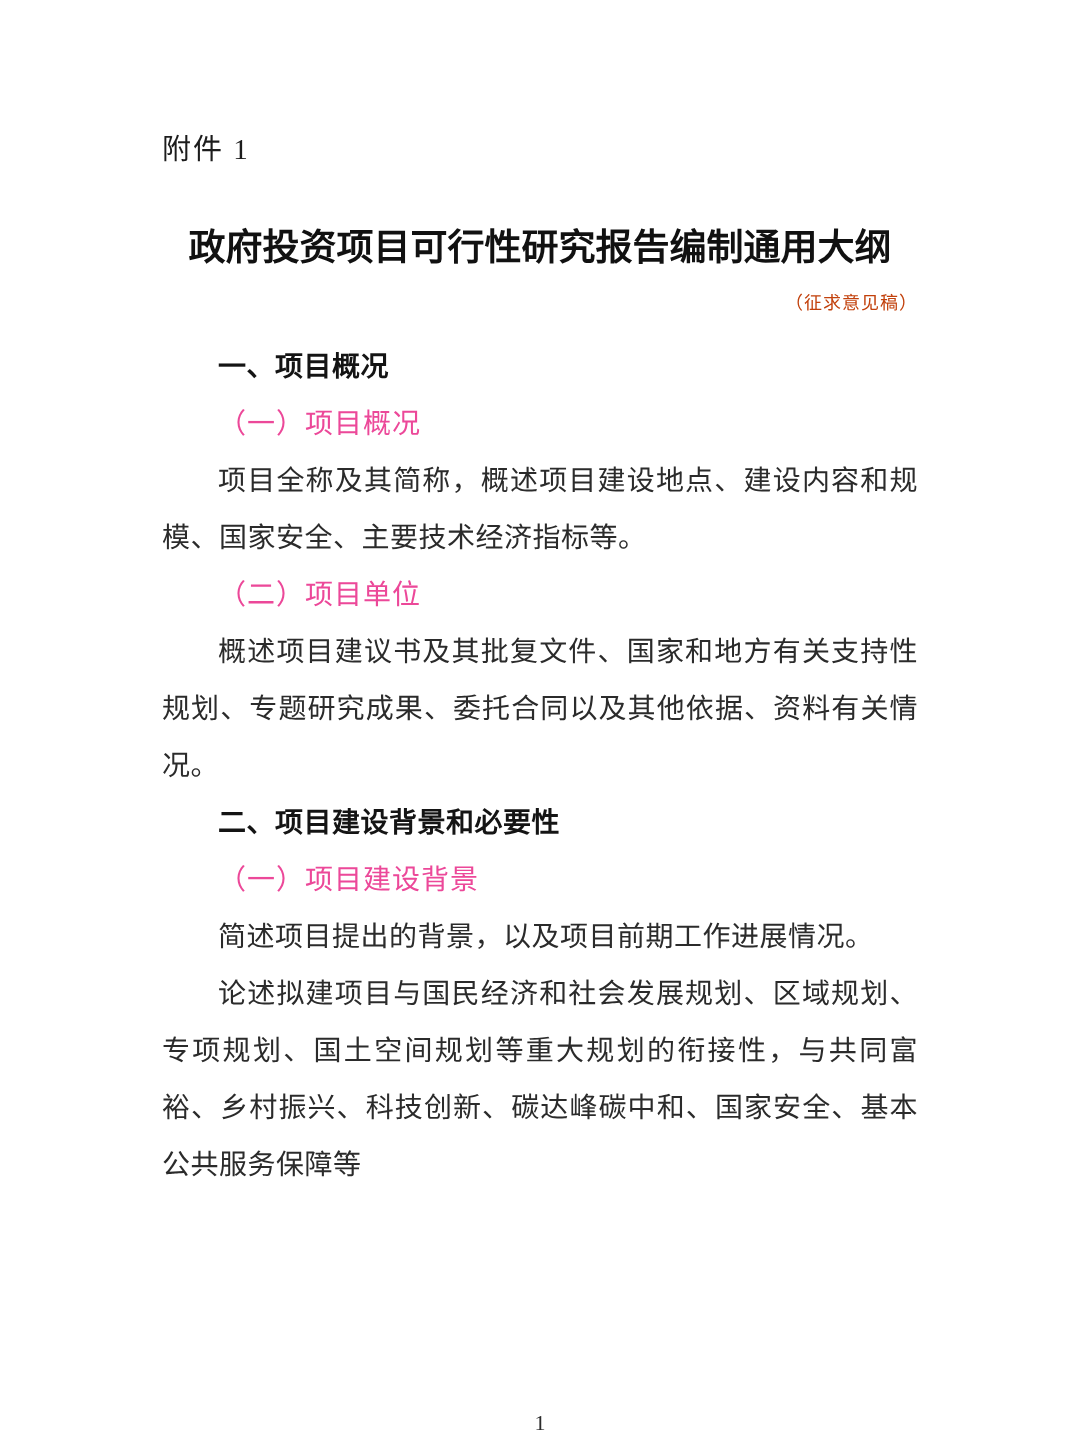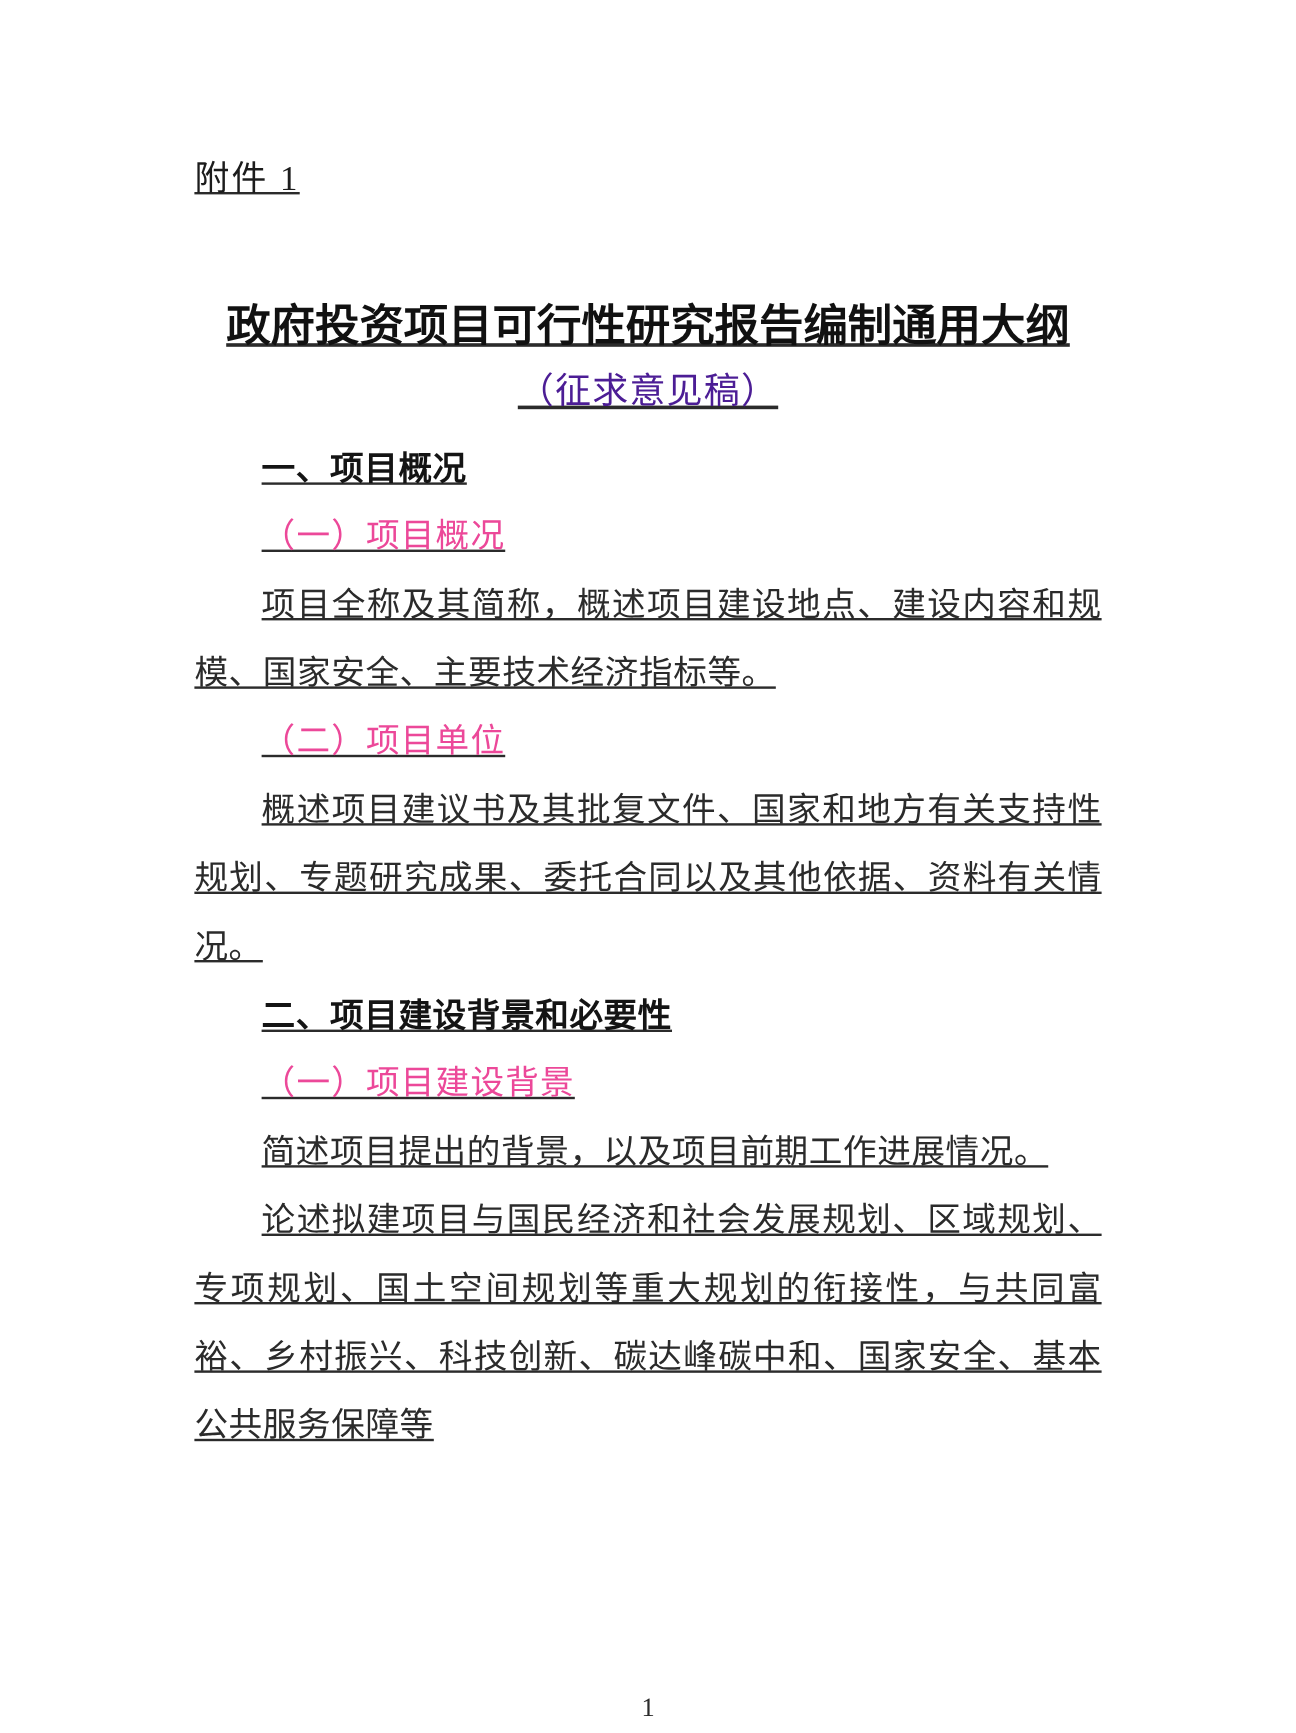--- a/index.html
+++ b/index.html
@@ -9,47 +9,46 @@
   }
   .page {
     position: relative;
     width: 1080px;
     height: 1444px;
     margin: 0 auto;
     background: #ffffff;
     overflow: hidden;
     font-family: "Liberation Serif", "DejaVu Serif", serif;
     color: #2b2b2b;
-    text-decoration: underline;
   }
   .content {
     padding: 132px 162px 0 162px;
   }
   .attachment-label {
     font-size: 29px;
     line-height: 34px;
     color: #1c1c1c;
     letter-spacing: 2px;
   }
   .doc-title {
-    margin-top: 80px;
+    margin-top: 56px;
     text-align: center;
     font-family: "Liberation Sans", "DejaVu Sans", sans-serif;
     font-weight: 700;
     font-size: 37px;
     line-height: 52px;
     color: #111111;
     letter-spacing: 0px;
   }
   .doc-subtitle {
     margin-top: 6px;
-    text-align: center;
-    font-size: 30px;
+    text-align: right;
+    font-size: 18px;
     line-height: 46px;
-    color: #4c1d95;
+    color: #c2410c;
     letter-spacing: 1px;
   }
   .doc-body {
     margin-top: 12px;
     font-size: 28px;
     line-height: 57px;
     text-align: justify;
   }
   .doc-body > div {
     margin: 0;

